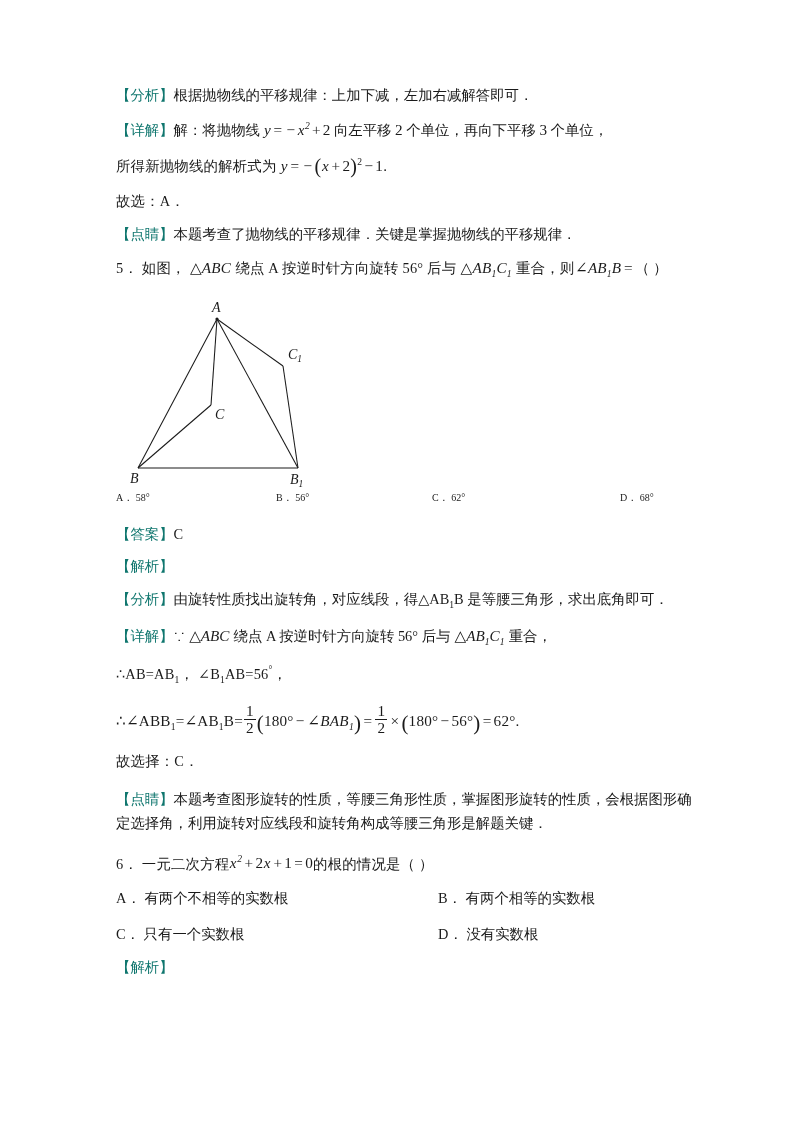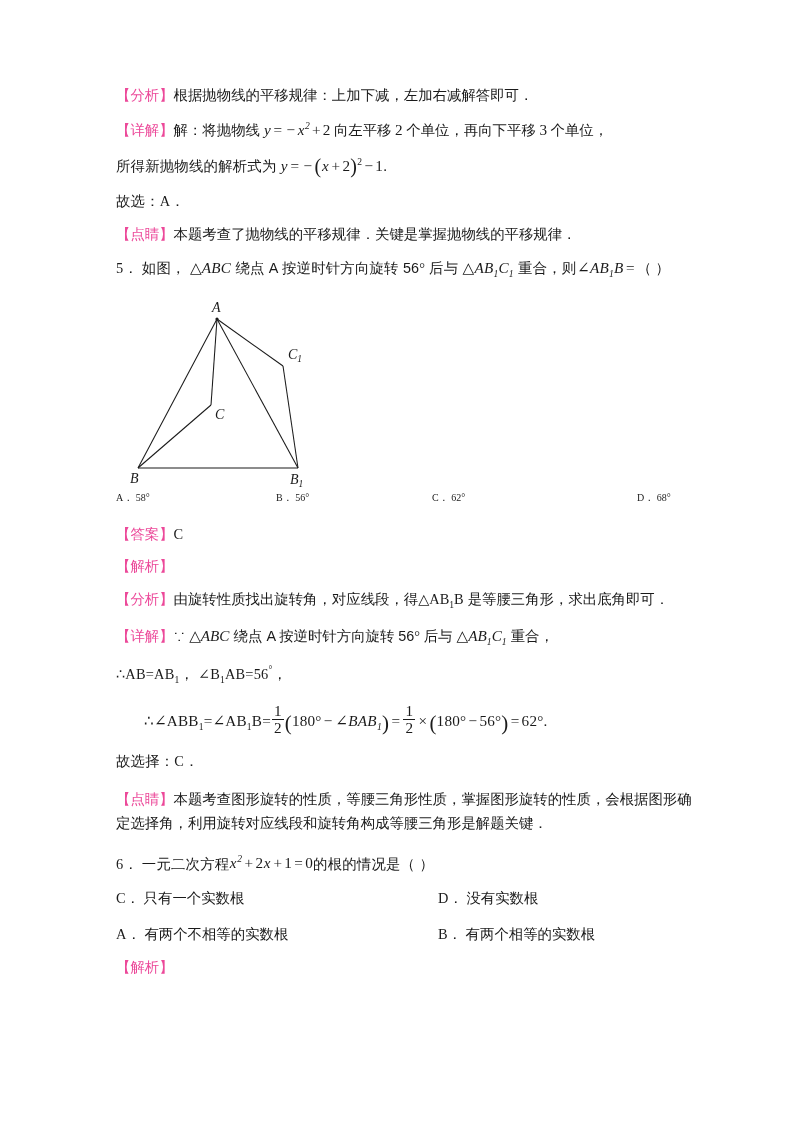--- a/index.html
+++ b/index.html
@@ -29,29 +29,29 @@
     width: 576px;
   }
   .line {
     font-size: 14.4px;
     line-height: 1.0;
     margin: 0 0 18.5px 0;
     white-space: nowrap;
     letter-spacing: 0.2px;
   }
   .tag {
-    color: #ec4899;
+    color: #0f766e;
     font-family: "Liberation Serif", "DejaVu Serif", serif;
   }
   .tagline {
     font-size: 14.4px;
     line-height: 1.0;
     margin: 0 0 18.5px 0;
   }
-  .cn { font-family: Liberation Sans, sans-serif; }
+  .cn { font-family: Liberation Serif, serif; }
   .mi {
     font-family: "Liberation Serif", "DejaVu Serif", serif;
     font-style: italic;
     font-size: 15.2px;
     padding: 0 0.5px;
   }
   .mn {
     font-family: "Liberation Serif", "DejaVu Serif", serif;
     font-style: normal;
     font-size: 15.2px;
@@ -90,21 +90,21 @@
   .opts {
     position: relative;
     font-size: 10px;
     margin: 0 0 18.5px 0;
     height: 17px;
   }
   .opt { position: absolute; top: 0; white-space: nowrap; }
   .opt-a { left: 0; }
   .opt-b { left: 160px; }
   .opt-c { left: 316px; }
-  .opt-d { left: 504px; margin-left: 17px; }
+  .opt-d { left: 504px; }
   .opts2 {
     position: relative;
     font-size: 14.4px;
     margin: 0 0 18.5px 0;
     height: 17px;
   }
   .o2a { position: absolute; left: 0; top: 0; white-space: nowrap; }
   .o2b { position: absolute; left: 322px; top: 0; white-space: nowrap; }
   .figure-wrap {
     margin: 6px 0 4px 0;
@@ -115,21 +115,21 @@
     display: inline-block;
     vertical-align: -0.42em;
     text-align: center;
     font-style: normal;
     font-size: 15.2px;
     line-height: 1.02;
     padding: 0 1px;
   }
   .frac .num { display: block; padding: 0 2px; }
   .frac .den { display: block; border-top: 1px solid #1a1a1a; padding: 0 2px; }
-  .bigeq { font-size: 15.2px; line-height: 1.0; margin-left: 28px; }
+  .bigeq { font-size: 15.2px; line-height: 1.0; }
   .bigeq .dl { font-size: 21px; font-family: "Liberation Serif", serif; vertical-align: -4px; }
 </style>
 </head>
 <body>
 
 <div class="page">
   <div class="content">
 
     <div class="tagline">
       <span class="tag">【分析】</span><span class="cn">根据抛物线的平移规律：上加下减，左加右减解答即可．</span>
@@ -208,28 +208,28 @@
 
     <div class="tagline wrap" style="line-height:1.72; ">
       <span class="tag">【点睛】</span><span class="cn">本题考查图形旋转的性质，等腰三角形性质，掌握图形旋转的性质，会根据图形确定选择角，利用旋转对应线段和旋转角构成等腰三角形是解题关键．</span>
     </div>
 
     <div class="line">
       <span>6．</span> <span class="cn">一元二次方程</span><span><span class="mi">x</span><span class="up">2</span><span class="mo">+</span><span class="mn">2</span><span class="mi">x</span><span class="mo">+</span><span class="mn">1</span><span class="mo">=</span><span class="mn">0</span></span><span class="cn">的根的情况是（        ）</span>
     </div>
 
     <div class="opts2">
+      <span class="o2a"><span>A．</span> <span class="cn">有两个不相等的实数根</span></span>
+      <span class="o2b"><span>B．</span> <span class="cn">有两个相等的实数根</span></span>
+    </div>
+
+    <div class="opts2">
       <span class="o2a"><span>C．</span> <span class="cn">只有一个实数根</span></span>
       <span class="o2b"><span>D．</span> <span class="cn">没有实数根</span></span>
     </div>
 
-    <div class="opts2">
-      <span class="o2a"><span>A．</span> <span class="cn">有两个不相等的实数根</span></span>
-      <span class="o2b"><span>B．</span> <span class="cn">有两个相等的实数根</span></span>
-    </div>
-
 
     <div class="tagline">
       <span class="tag">【解析】</span>
     </div>
 
   </div>
 </div>
 
 </body></html>

